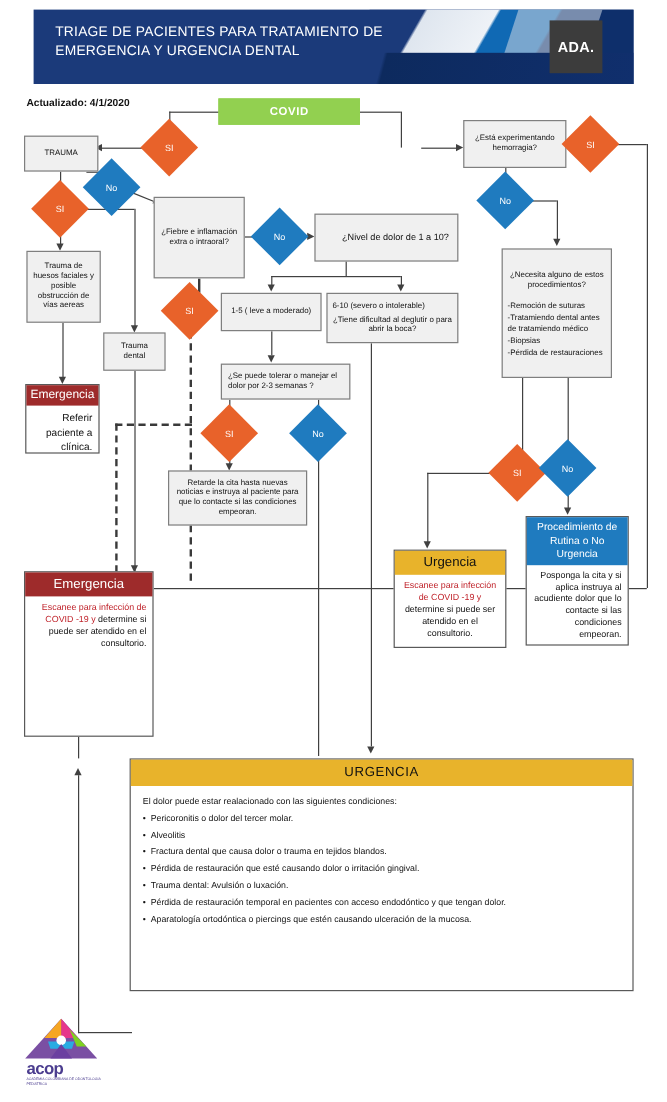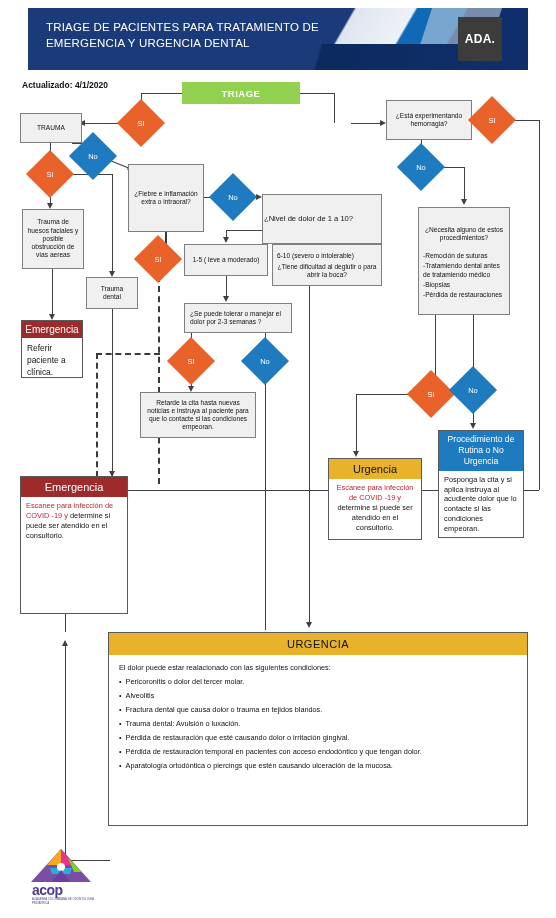--- a/index.html
+++ b/index.html
@@ -83,21 +83,21 @@
   .card { position:absolute; border:1px solid #595959; background:#fff; z-index:4; }
   .card .cap {
     height:17px; display:flex; align-items:center; justify-content:center;
     color:#fff; font-size:10px;
   }
   .card .cap.red   { background:#9e2b2b; }
   .card .cap.amber { background:#e8b32b; color:#111; }
   .card .cap.bluebig { background:#1f7bbf; color:#fff; height:auto; padding:3px 4px;
     font-size:8.6px; line-height:1.3; text-align:center; display:block;}
   .card .body {
-    padding:4px 5px; font-size:7.4px; color:#111; line-height:1.35;
+    padding:4px 5px; font-size:7.4px; color:#111; line-height:1.35;text-align:right;
   }
   .card .body .red { color:#c0242c; }
 
   
   .urg-panel { position:absolute; left:108px; top:632px; width:420px; height:194px;
     border:1px solid #595959; background:#fff; z-index:4; }
   .urg-panel .cap { height:22px; background:#e8b32b; color:#111;
      display:flex; align-items:center; justify-content:center;
      font-size:11px; letter-spacing:.5px; }
   .urg-panel .body { padding:6px 10px; font-size:7.3px; line-height:1.92; color:#111; }
@@ -113,51 +113,51 @@
   .dln { position:absolute; z-index:1; }
   .dlnv { width:0; border-left:2px dashed #3a3a3a; }
   .dlnh { height:0; border-top:2px dashed #3a3a3a; }
   .arw { position:absolute; width:0; height:0; z-index:2; }
   .arw.down  { border-left:3.5px solid transparent; border-right:3.5px solid transparent; border-top:6px solid #404040; }
   .arw.up    { border-left:3.5px solid transparent; border-right:3.5px solid transparent; border-bottom:6px solid #404040; }
   .arw.left  { border-top:3.5px solid transparent; border-bottom:3.5px solid transparent; border-right:6px solid #404040; }
   .arw.right { border-top:3.5px solid transparent; border-bottom:3.5px solid transparent; border-left:6px solid #404040; }
 
   
-  .acop { position:absolute; left:30px; top:848px; width:66px; height:62px; z-index:5; }
+  .acop { position:absolute; left:20px; top:848px; width:66px; height:62px; z-index:5; }
   .acop .word { position:absolute; left:2px; top:34px; font-size:14px; font-weight:bold;
      color:#4b3d8f; letter-spacing:-.5px; }
   .acop .sub { position:absolute; left:2px; top:50px; font-size:2.9px; color:#4b3d8f; line-height:1.25; }
 </style>
 </head>
 <body>
 
 <div id="stage">
 
   <div class="header">
     <div class="hdr-shape1"></div>
     <div class="hdr-shape3"></div>
     <div class="hdr-shape2"></div>
     <div class="hdr-title">TRIAGE DE PACIENTES PARA TRATAMIENTO DE EMERGENCIA Y URGENCIA DENTAL</div>
     <div class="ada-badge">ADA.</div>
   </div>
 
   <div class="updated">Actualizado: 4/1/2020</div>
 
-  <div class="dolor" style="left:182px;top:82px;width:118px;height:22px;">TRIAGE</div>
+  <div class="dolor" style="left:182px;top:82px;width:118px;height:22px;">COVID</div>
 
   <div class="node" style="left:20px;top:113px;width:62px;height:30px;">TRAUMA</div>
 
   <div class="node" style="left:22px;top:209px;width:62px;height:60px;">Trauma de huesos faciales y posible obstrucción de vías aereas</div>
 
   <div class="node" style="left:86px;top:277px;width:52px;height:32px;">Trauma dental</div>
 
   <div class="node" style="left:128px;top:164px;width:76px;height:68px;">¿Fiebre e inflamación extra o intraoral?</div>
 
-  <div class="node left" style="left:262px;top:178px;width:120px;height:50px;padding-left:1px;font-size:7.6px;margin-top:16px;">¿Nivel de dolor de 1 a 10?</div>
+  <div class="node left" style="left:262px;top:178px;width:120px;height:40px;padding-left:22px;font-size:7.6px;">¿Nivel de dolor de 1 a 10?</div>
 
   <div class="node" style="left:184px;top:244px;width:84px;height:32px;">1-5 ( leve a moderado)</div>
 
   <div class="node topal" style="left:272px;top:244px;width:110px;height:42px;flex-direction:column;padding-top:4px;">
     <span>6-10 (severo o intolerable)</span>
     <span style="margin-top:3px;">¿Tiene dificultad al deglutir o para abrir la boca?</span>
   </div>
 
   <div class="node left" style="left:184px;top:303px;width:108px;height:30px;padding-left:5px;">¿Se puede tolerar o  manejar el dolor por 2-3 semanas ?</div>
 
@@ -257,22 +257,22 @@
   </div>
 
   <div class="urg-panel">
     <div class="cap">URGENCIA</div>
     <div class="body">
       <div class="lead">El dolor puede estar realacionado con las siguientes condiciones:</div>
       <ul>
         <li>Pericoronitis o dolor del tercer molar.</li>
         <li>Alveolitis</li>
         <li>Fractura dental que causa dolor o trauma en tejidos blandos.</li>
+        <li>Pérdida de restauración que esté causando dolor o irritación gingival.</li>
         <li>Trauma dental: Avulsión o luxación.</li>
-        <li>Pérdida de restauración que esté causando dolor o irritación gingival.</li>
         <li>Pérdida de restauración temporal en pacientes con acceso endodóntico y que tengan dolor.</li>
         <li>Aparatología ortodóntica o piercings que estén causando ulceración de la mucosa.</li>
       </ul>
     </div>
   </div>
 
   <div class="ln lnv" style="left:141px;top:93px;height:14px;"></div>
   <div class="ln lnh" style="left:141px;top:93px;width:42px;"></div>
 
   <div class="ln lnh" style="left:84px;top:123px;width:40px;"></div>

